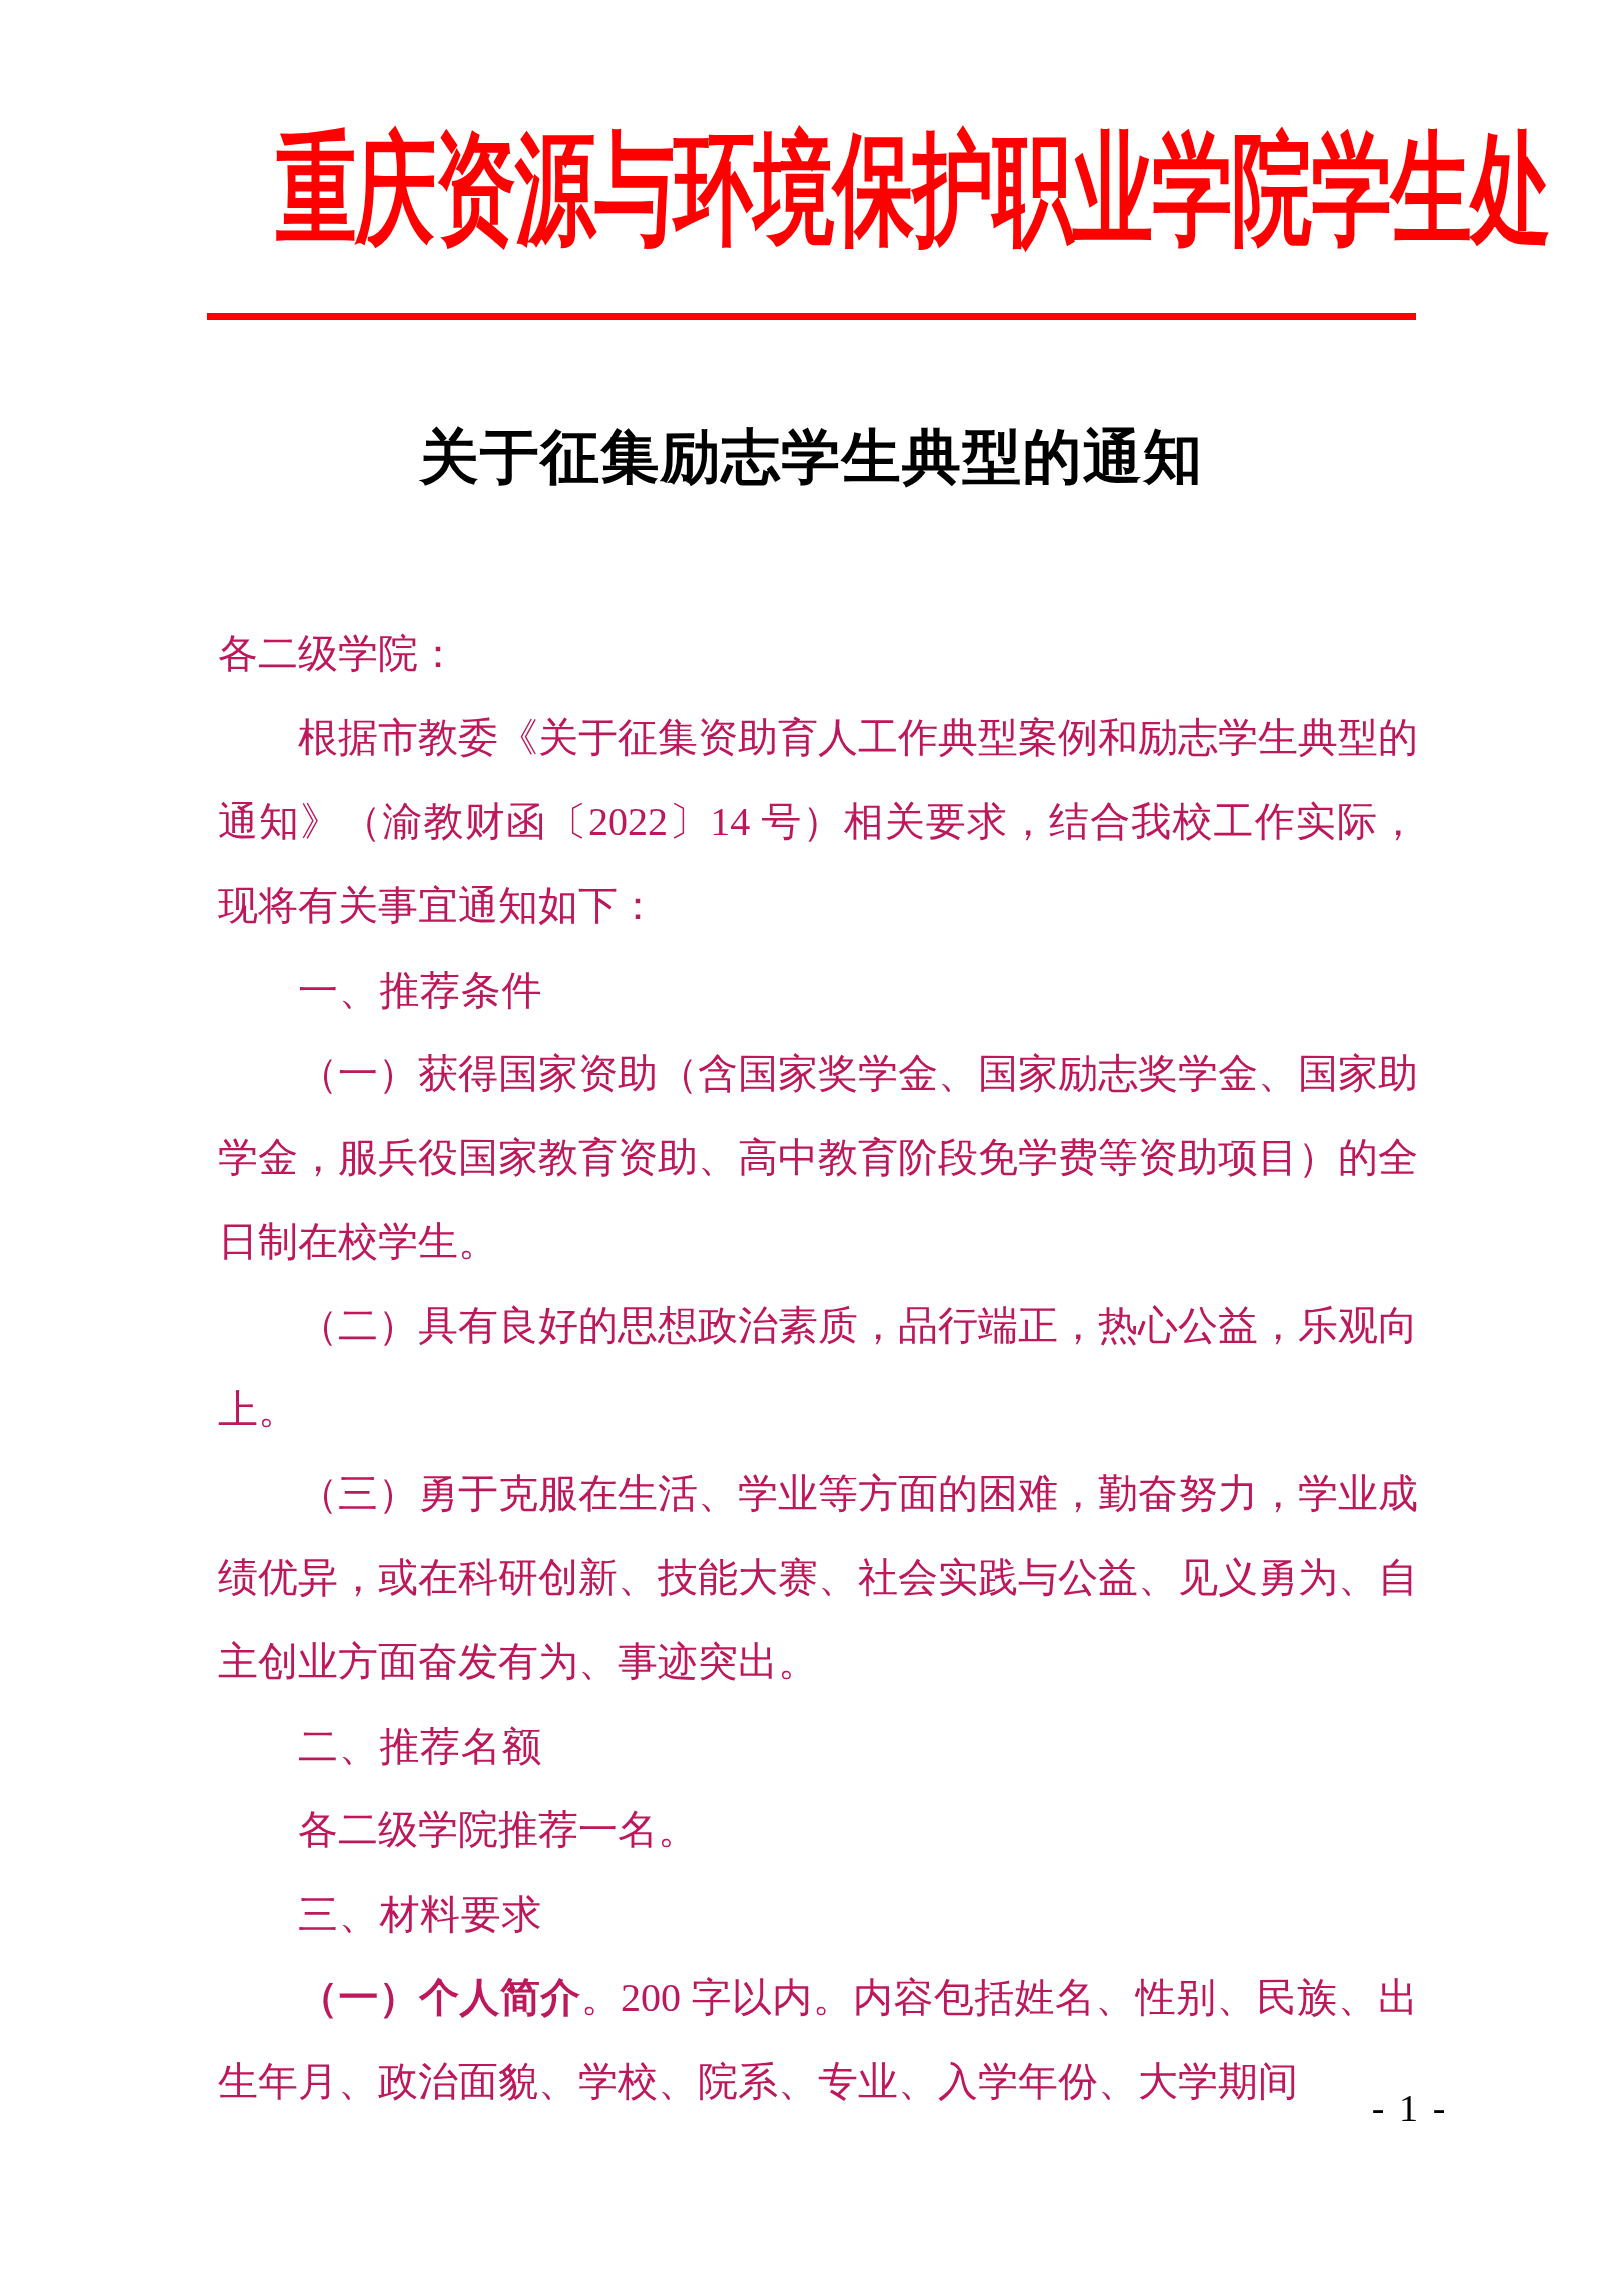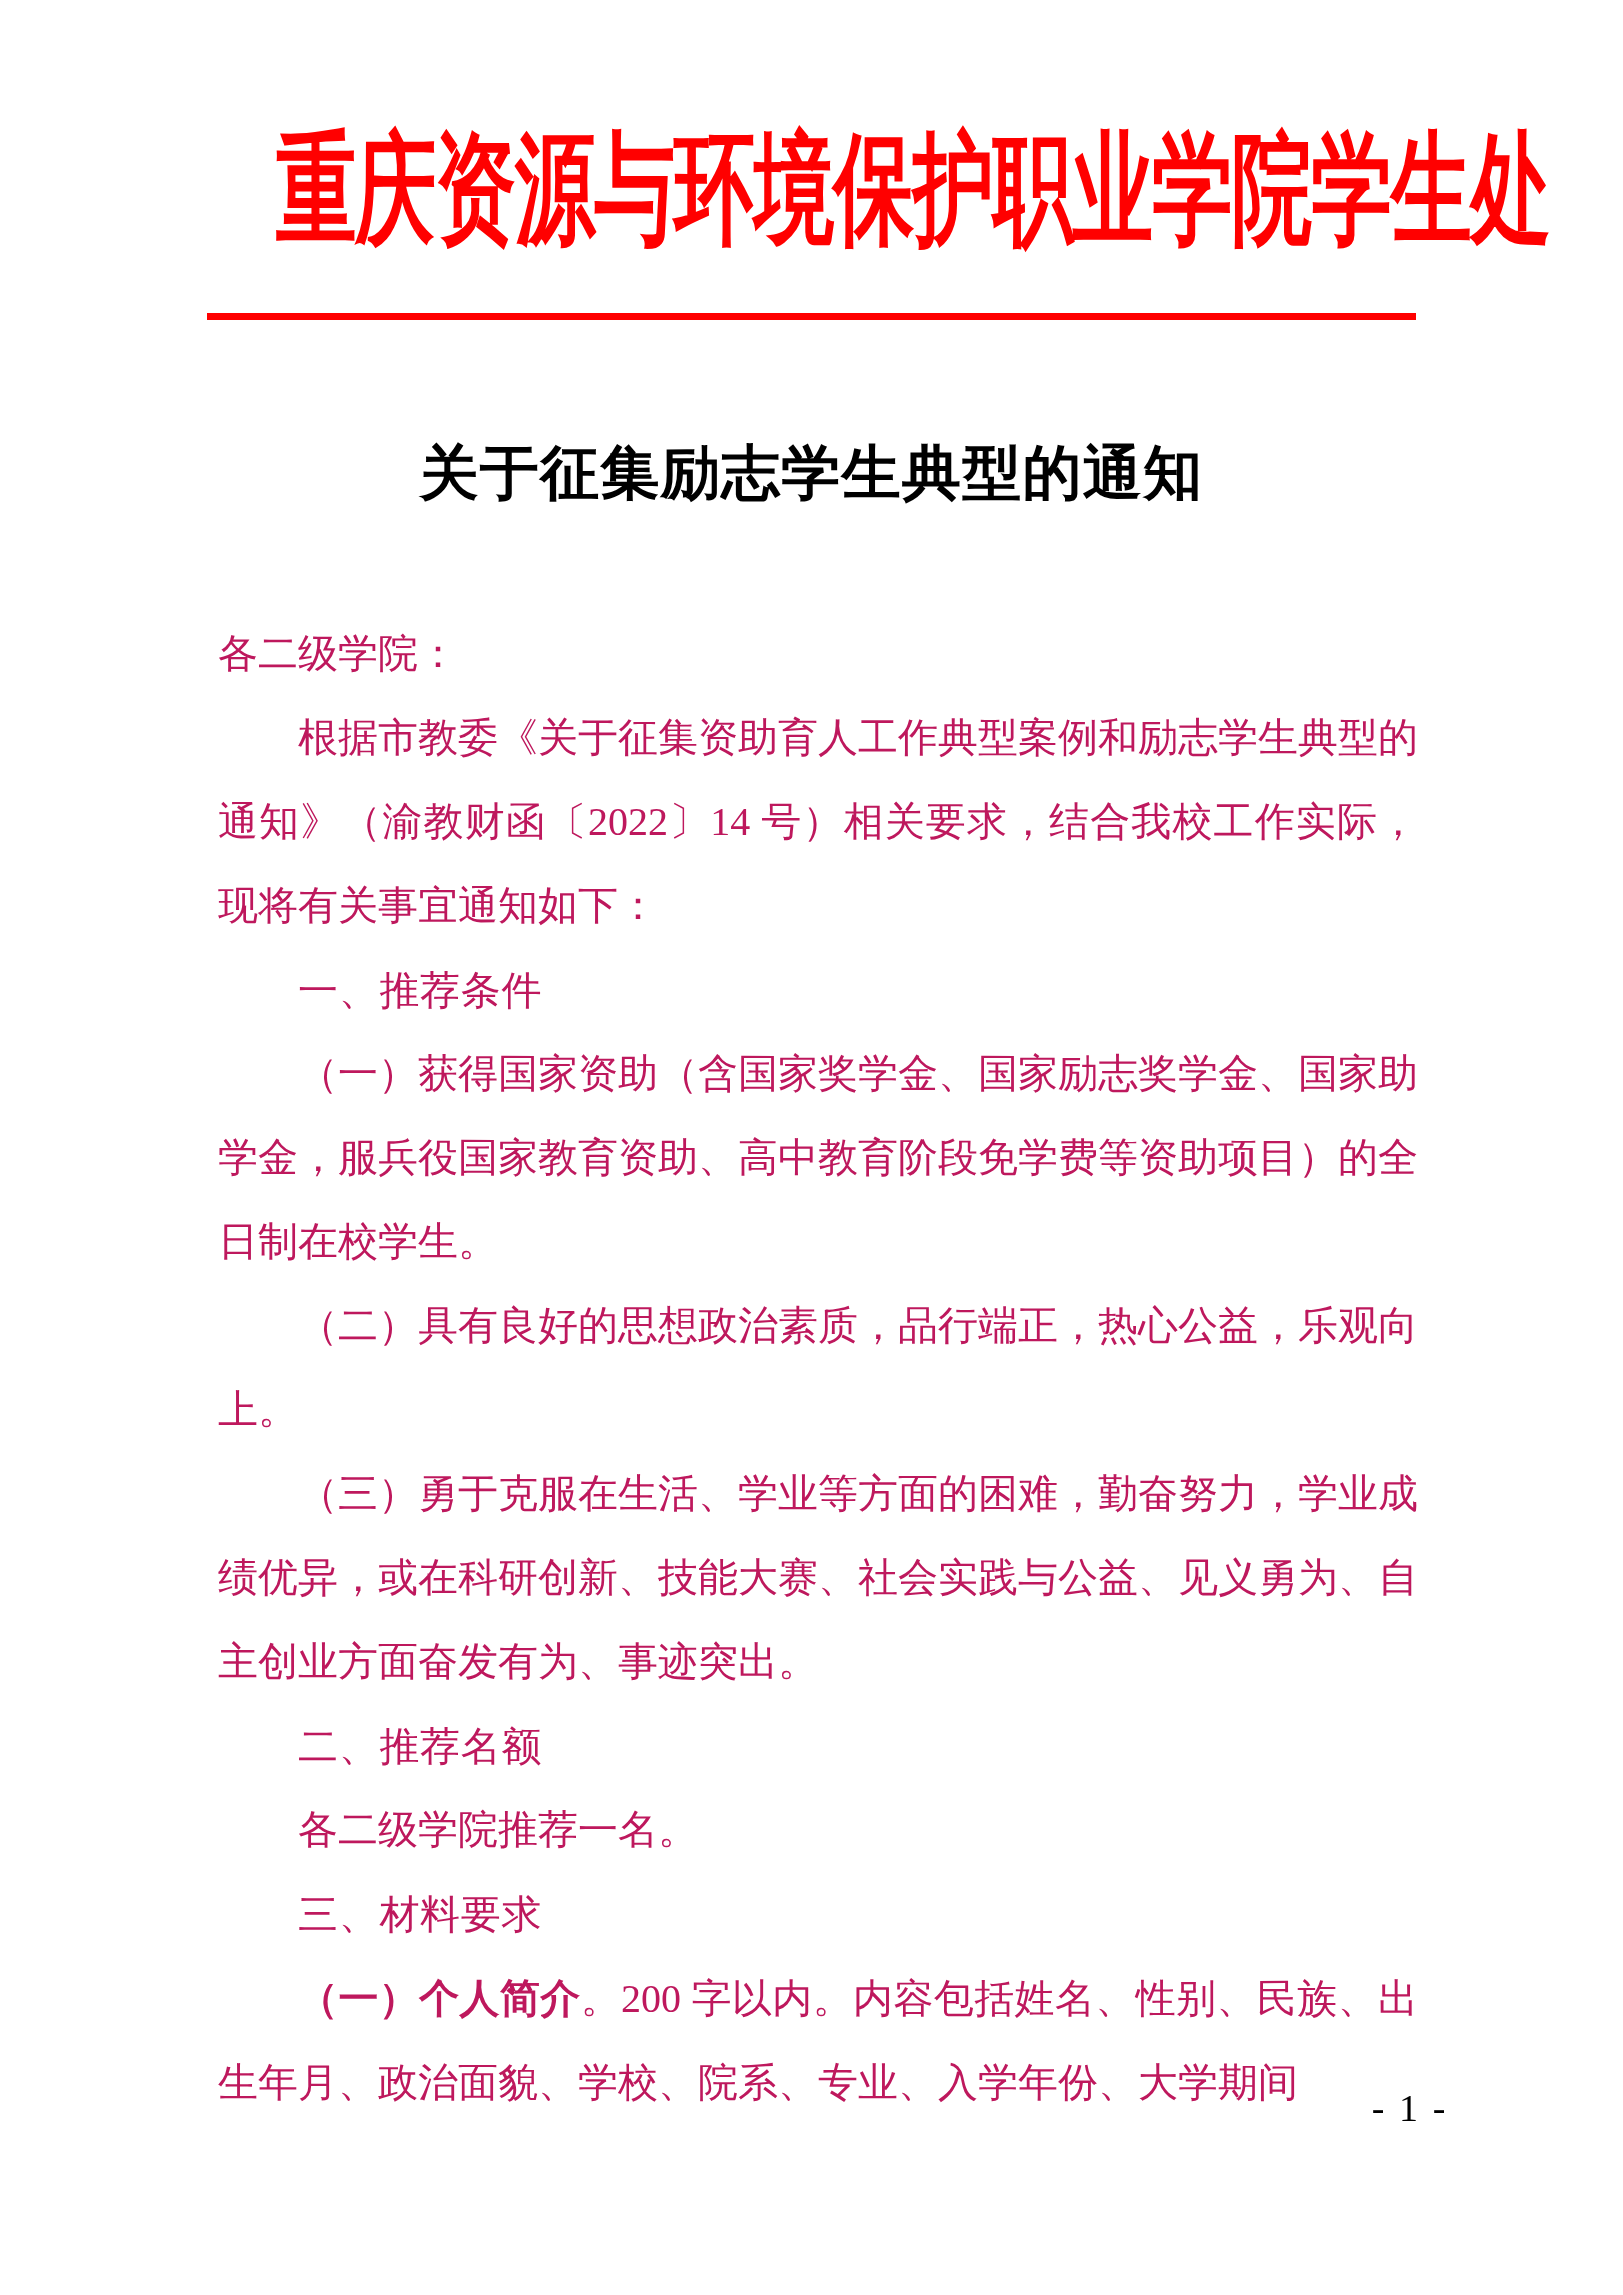--- a/index.html
+++ b/index.html
@@ -37,21 +37,21 @@
     top: 313px;
     left: 207px;
     width: 1209px;
     height: 7.2px;
     background: #ff0000;
   }
 
   
   .doc-title {
     position: absolute;
-    top: 440px;
+    top: 424px;
     left: 0;
     width: 1623px;
     text-align: center;
     font-size: 59px;
     font-weight: bold;
     line-height: 1.15;
     color: #000000;
     letter-spacing: 1.3px;
   }
 
@@ -69,21 +69,21 @@
   .body-col p { margin: 0; padding: 0; }
   .salutation { text-indent: 0; }
   .para { text-indent: 2em; }
   .heading {
     text-indent: 2em;
     font-family: "Liberation Sans", sans-serif;
     font-weight: normal;
     letter-spacing: 0.7px;
   }
   .bold-lead {
-    font-family: Liberation Sans, sans-serif;
+    font-family: Liberation Serif, serif;
     font-weight: bold;
   }
 
   
   .page-number {
     position: absolute;
     top: 2085px;
     left: 218px;
     width: 1230px;
     text-align: right;

